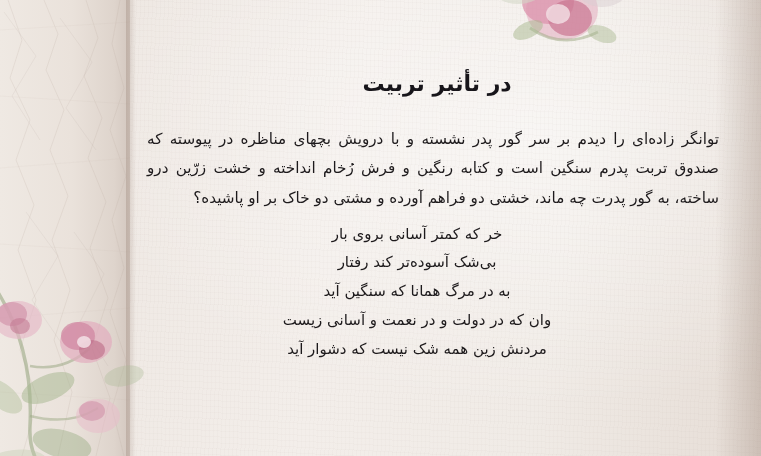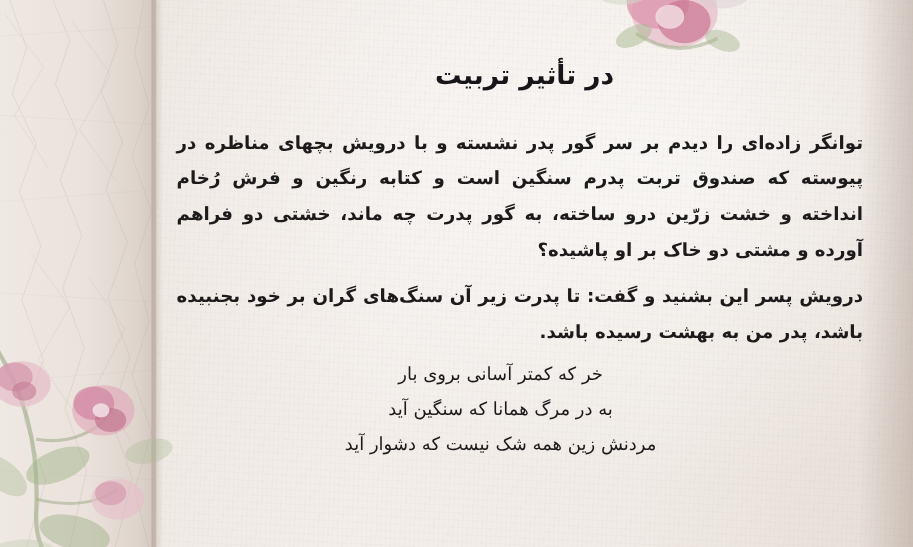--- a/index.html
+++ b/index.html
@@ -96,40 +96,39 @@
     width: 620px;
     height: 456px;
     padding: 0 28px 0 0;
     box-sizing: border-box;
     direction: rtl;
     color: #231f20;
   }
 
   .doc-title {
     margin: 0;
-    padding-top: 50px;
+    padding-top: 70px;
     text-align: center;
     font-size: 22px;
     font-weight: bold;
     letter-spacing: 0;
     color: #17151a;
     line-height: 1.3;
   }
 
   .para {
     margin: 0;
     padding-top: 26px;
     font-size: 15.2px;
     line-height: 1.95;
     text-align: justify;
     text-align-last: right;
     color: #1d1a1c;
     padding-right: 14px;
     padding-left: 6px;
-    font-weight: bold;
   }
   .para.second {
     padding-top: 10px;
   }
 
   .verse {
     margin: 0;
     padding: 6px 0 0 0;
     list-style: none;
     text-align: center;
@@ -212,21 +211,22 @@
       <ellipse cx="40" cy="190" rx="34" ry="16" fill="#b7c5a4" opacity="0.35" transform="rotate(-8 40 190)"></ellipse>
     </g>
   </svg>
 
   <div class="right-edge"></div>
 
   <div class="content">
     <h1 class="doc-title">در تأثیر تربیت</h1>
 
     <p class="para">توانگر زاده‌ای را دیدم بر سر گور پدر نشسته و با درویش بچهای مناظره در پیوسته که صندوق تربت پدرم سنگین است و کتابه رنگین و فرش رُخام انداخته و خشت زرّین درو ساخته، به گور پدرت چه ماند، خشتی دو فراهم آورده و مشتی دو خاک بر او پاشیده؟</p>
-    <p class="para second">درویش پسر این بشنید و گفت: تا پدرت زیر آن سنگ‌های گران بر خود بجنبیده باشد، پدر من به بهشت رسیده باشد.</p>
 
     <ul class="verse">
       <li>خر که کمتر آسانی بروی بار</li>
+      <li>بی‌شک آسوده‌تر کند رفتار</li>
       <li>به در مرگ همانا که سنگین آید</li>
+      <li>وان که در دولت و در نعمت و آسانی زیست</li>
       <li>مردنش زین همه شک نیست که دشوار آید</li>
     </ul>
   </div>
 </div>
 
 </body></html>

